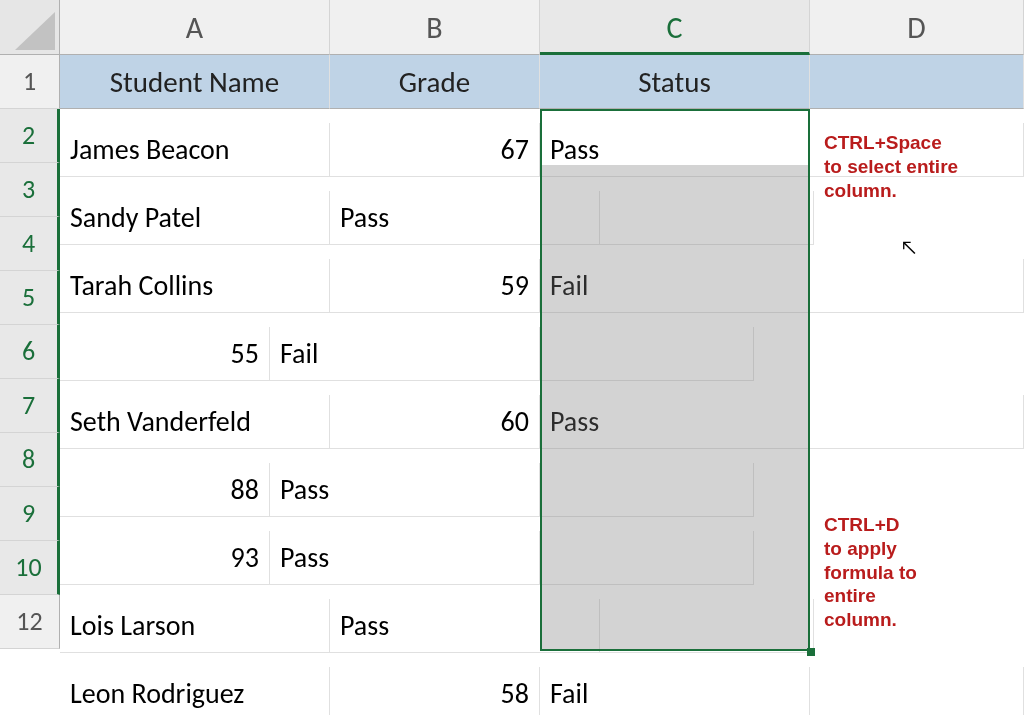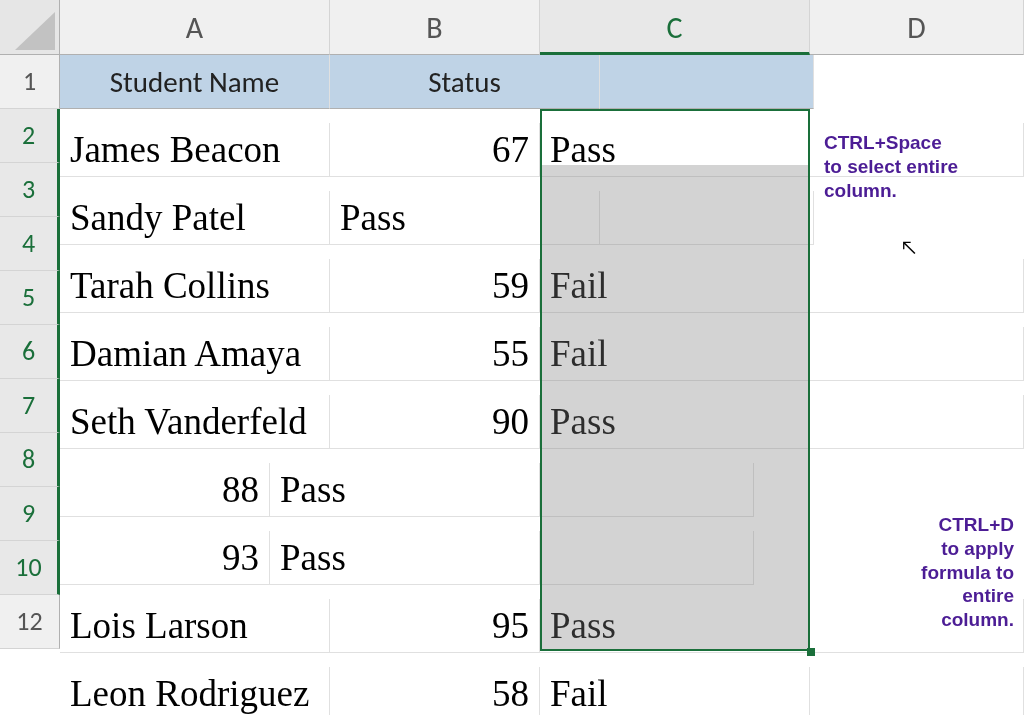--- a/index.html
+++ b/index.html
@@ -101,21 +101,21 @@
     color: #222;
     border-bottom: 1px solid #b0b0b0;
   }
   .colA { width: 270px; }
   .colB { width: 210px; justify-content: flex-end; }
   .colC { width: 270px; }
   .colD { width: 214px; }
   .header-row .colA { justify-content: center; }
   .header-row .colB { justify-content: center; }
   .header-row .colC { justify-content: center; }
-  .data .cell { font-size: 37px; font-family: Liberation Serif, serif; }
+  .data .cell { font-size: 28px; }
   .sel-border {
     border:2px solid #1a6f3a;
     position:absolute;
     pointer-events:none;
   }
   .sel-fill {
     background: rgba(128,128,128,0.35);
     position:absolute;
     pointer-events:none;
   }
@@ -123,21 +123,21 @@
     position:absolute;
     width:8px;height:8px;
     background:#1a6f3a;
     pointer-events:none;
   }
   .note {
     position:absolute;
     font-family: Arial, sans-serif;
     font-weight: 700;
     font-size: 19px;
-    color:#4c1d95;
+    color:#b91c1c;
     line-height: 1.25;
   }
   .cursor-arrow {
     position:absolute;
     font-size: 20px;
     pointer-events: none;
   }
 </style>
 </head>
 <body>
@@ -162,20 +162,21 @@
       <div class="rowhdr active">7</div>
       <div class="rowhdr active">8</div>
       <div class="rowhdr active">9</div>
       <div class="rowhdr active">10</div>
       <div class="rowhdr">12</div>
     </div>
 
   <div class="grid" id="grid">
       <div class="row header-row">
         <div class="cell colA">Student Name</div>
+        <div class="cell colB">Grade</div>
         <div class="cell colC">Status</div>
         <div class="cell colD"></div>
       </div>
       <div class="row data">
         <div class="cell colA">James Beacon</div>
         <div class="cell colB">67</div>
         <div class="cell colC">Pass</div>
         <div class="cell colD"></div>
       </div>
       <div class="row data">
@@ -183,44 +184,42 @@
         <div class="cell colC">Pass</div>
         <div class="cell colD"></div>
       </div>
       <div class="row data">
         <div class="cell colA">Tarah Collins</div>
         <div class="cell colB">59</div>
         <div class="cell colC">Fail</div>
         <div class="cell colD"></div>
       </div>
       <div class="row data">
-        <div class="cell colA">Damian Amaya</div>
         <div class="cell colB">55</div>
         <div class="cell colC">Fail</div>
         <div class="cell colD"></div>
       </div>
       <div class="row data">
         <div class="cell colA">Seth Vanderfeld</div>
-        <div class="cell colB">90</div>
+        <div class="cell colB">60</div>
         <div class="cell colC">Pass</div>
         <div class="cell colD"></div>
       </div>
       <div class="row data">
         <div class="cell colB">88</div>
         <div class="cell colC">Pass</div>
         <div class="cell colD"></div>
       </div>
       <div class="row data">
         <div class="cell colB">93</div>
         <div class="cell colC">Pass</div>
         <div class="cell colD"></div>
       </div>
       <div class="row data">
         <div class="cell colA">Lois Larson</div>
-        <div class="cell colB">95</div>
         <div class="cell colC">Pass</div>
         <div class="cell colD"></div>
       </div>
       <div class="row data">
         <div class="cell colA">Leon Rodriguez</div>
         <div class="cell colB">58</div>
         <div class="cell colC">Fail</div>
         <div class="cell colD"></div>
       </div>
       <div class="row data">
@@ -237,15 +236,15 @@
     </div>
 
   <div class="sel-fill" style="left:542px; top:165px; width:268px; height:484px;"></div>
 
   <div class="sel-border" style="left:540px; top:109px; width:270px; height:542px;"></div>
   <div class="sel-handle" style="left:807px; top:648px;"></div>
 </div>
 
 <div class="note" style="left:824px; top:131px; width:190px;" id="note-top">CTRL+Space<br>to select entire<br>column.</div>
 
-<div class="note" style="left:824px; top:513px; width:190px;text-align:right;" id="note-bottom">CTRL+D<br>to apply<br>formula to<br>entire<br>column.</div>
+<div class="note" style="left:824px; top:513px; width:190px;" id="note-bottom">CTRL+D<br>to apply<br>formula to<br>entire<br>column.</div>
 
 <div class="cursor-arrow" style="left:900px; top:235px;">↖︎</div>
 
 </body></html>

